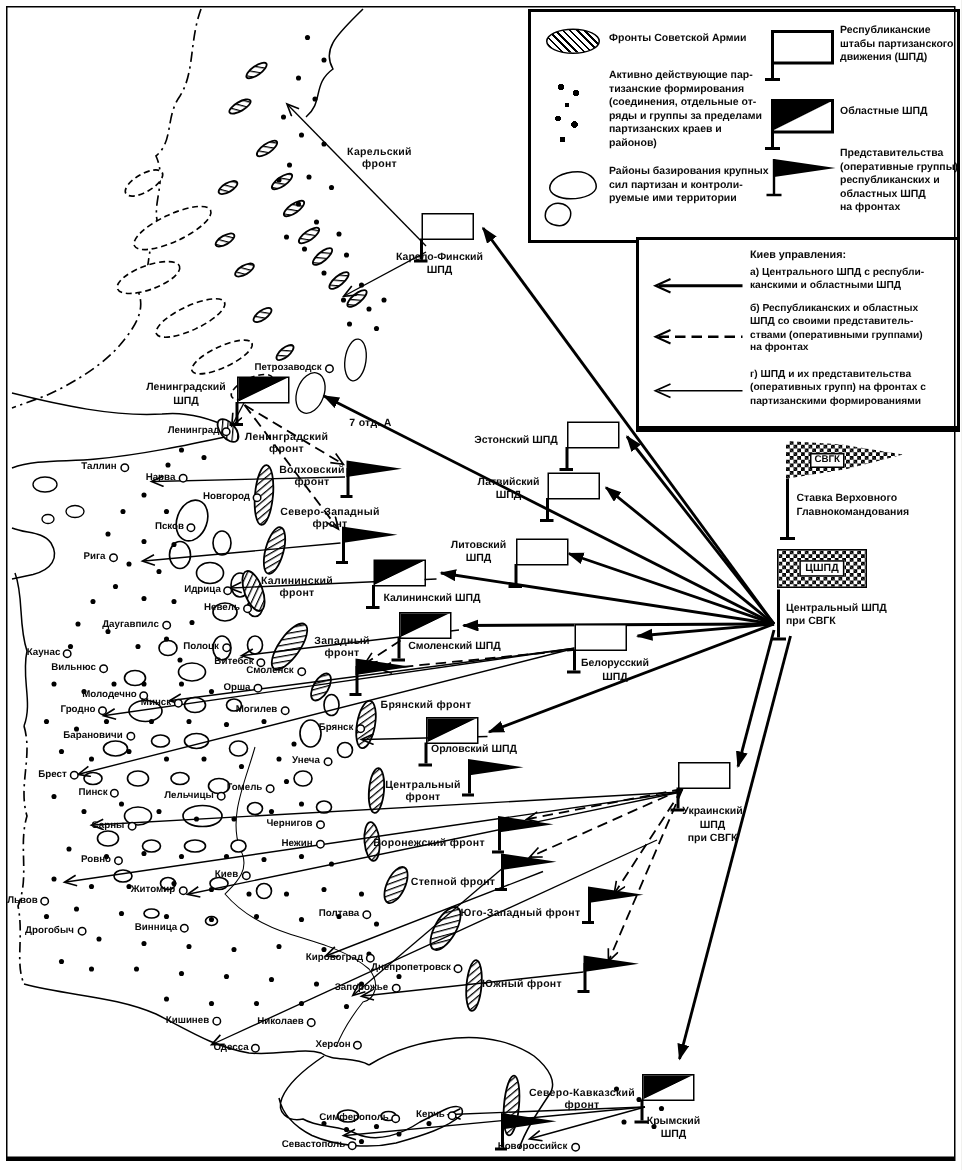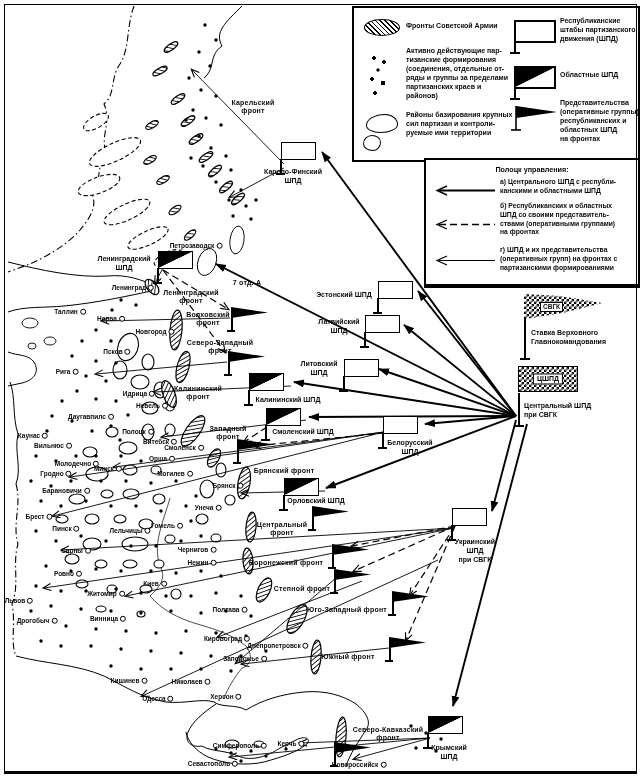--- a/index.html
+++ b/index.html
@@ -725,21 +725,21 @@
       <line x1="1" y1="26" x2="11" y2="26" stroke="#000" stroke-width="1.6"></line>
     </svg>
     <div class="ltext" style="left:206px;top:90px;width:80px">Представительства
 (оперативные группы)
 республиканских и
 областных ШПД
 на фронтах</div>
   </div>
 
   <div id="link-box" class="lbox">
-    <div class="link-title">Полоцк управления:</div>
+    <div class="link-title">Киев управления:</div>
     <svg class="lsym" style="top:24px" width="66" height="13">
       <path d="M15,2 L5,6.5 L15,11" fill="none" stroke="#000" stroke-width="1.4"></path>
       <line x1="7" y1="6.5" x2="63" y2="6.5" stroke="#000" stroke-width="2"></line>
     </svg>
     <div class="ltext" style="left:74px;top:18px;width:132px;font-size:6.8px">а) Центрального ШПД  с республи-
 канскими и областными ШПД</div>
     <svg class="lsym" style="top:58px" width="66" height="13">
       <path d="M15,2 L5,6.5 L15,11" fill="none" stroke="#000" stroke-width="1.3"></path>
       <line x1="7" y1="6.5" x2="63" y2="6.5" stroke="#000" stroke-width="1.6" stroke-dasharray="7 4"></line>
     </svg>

